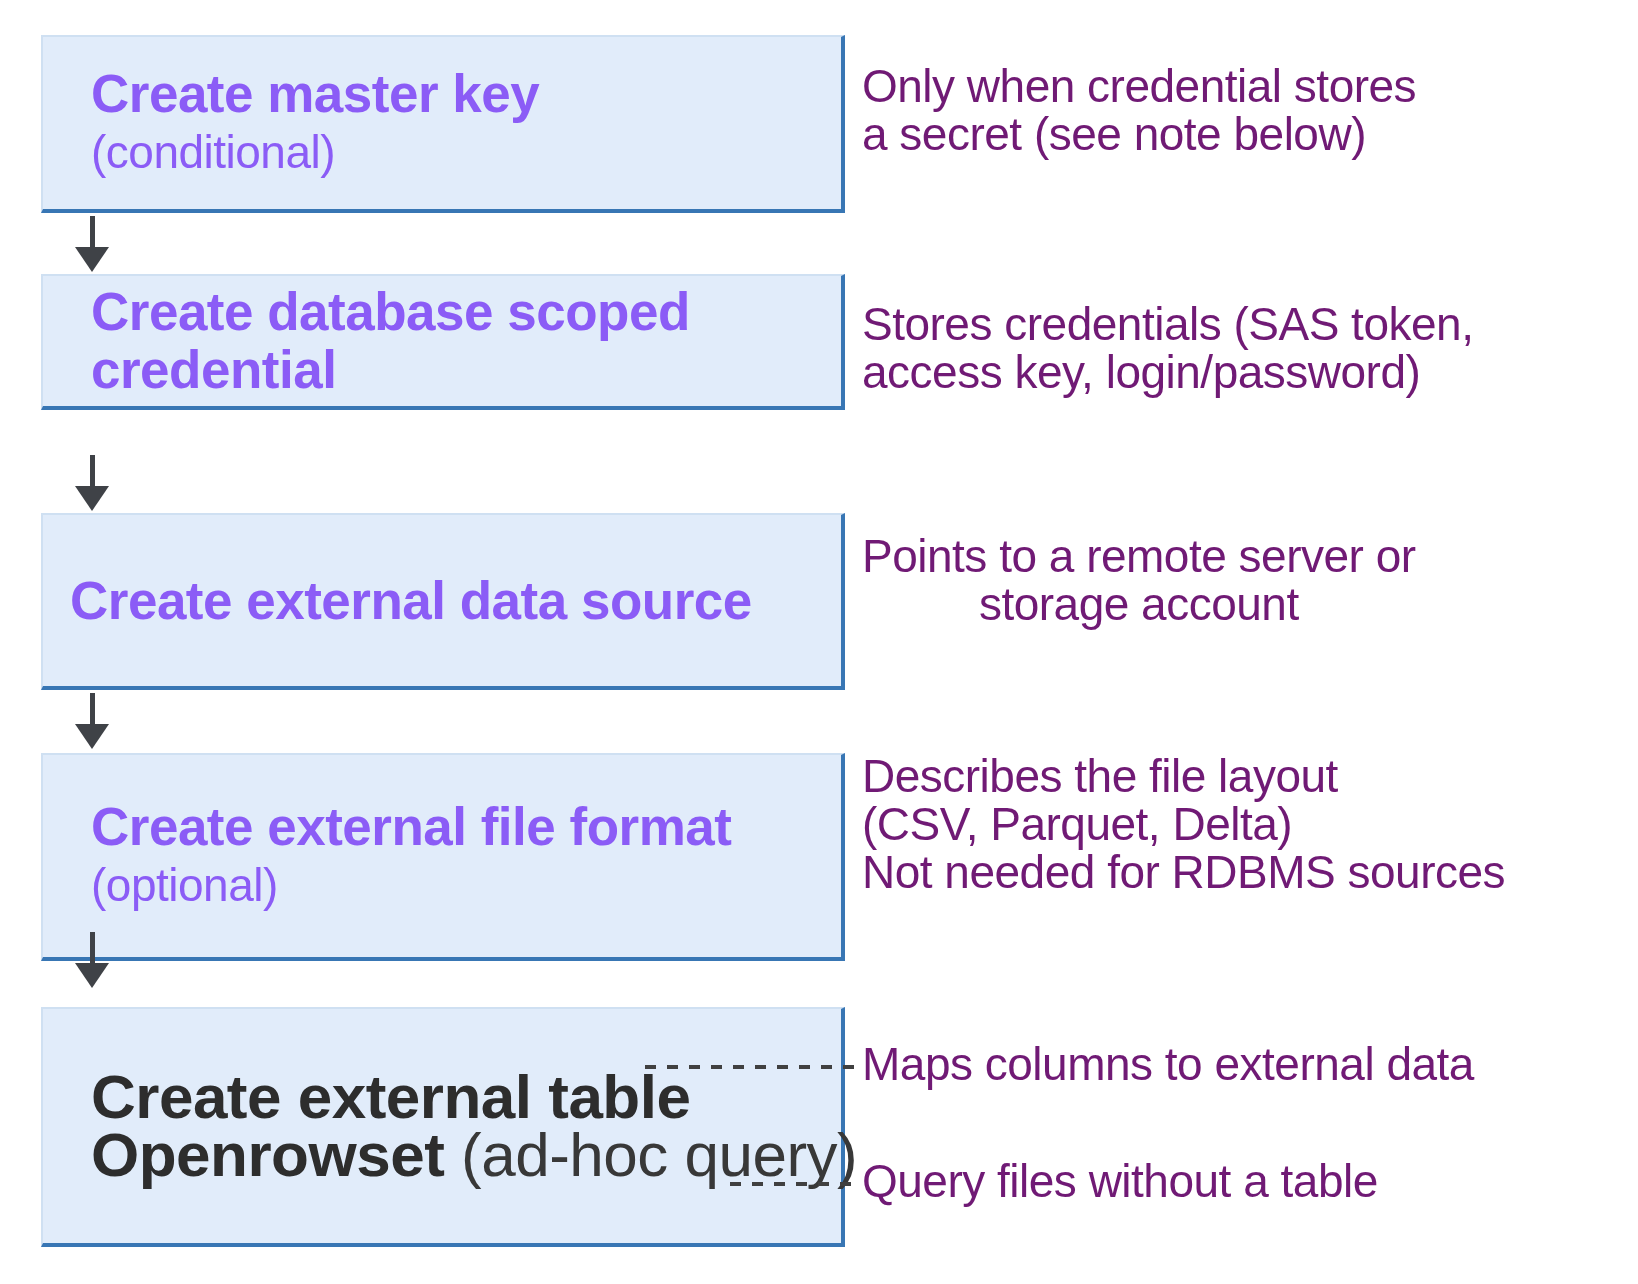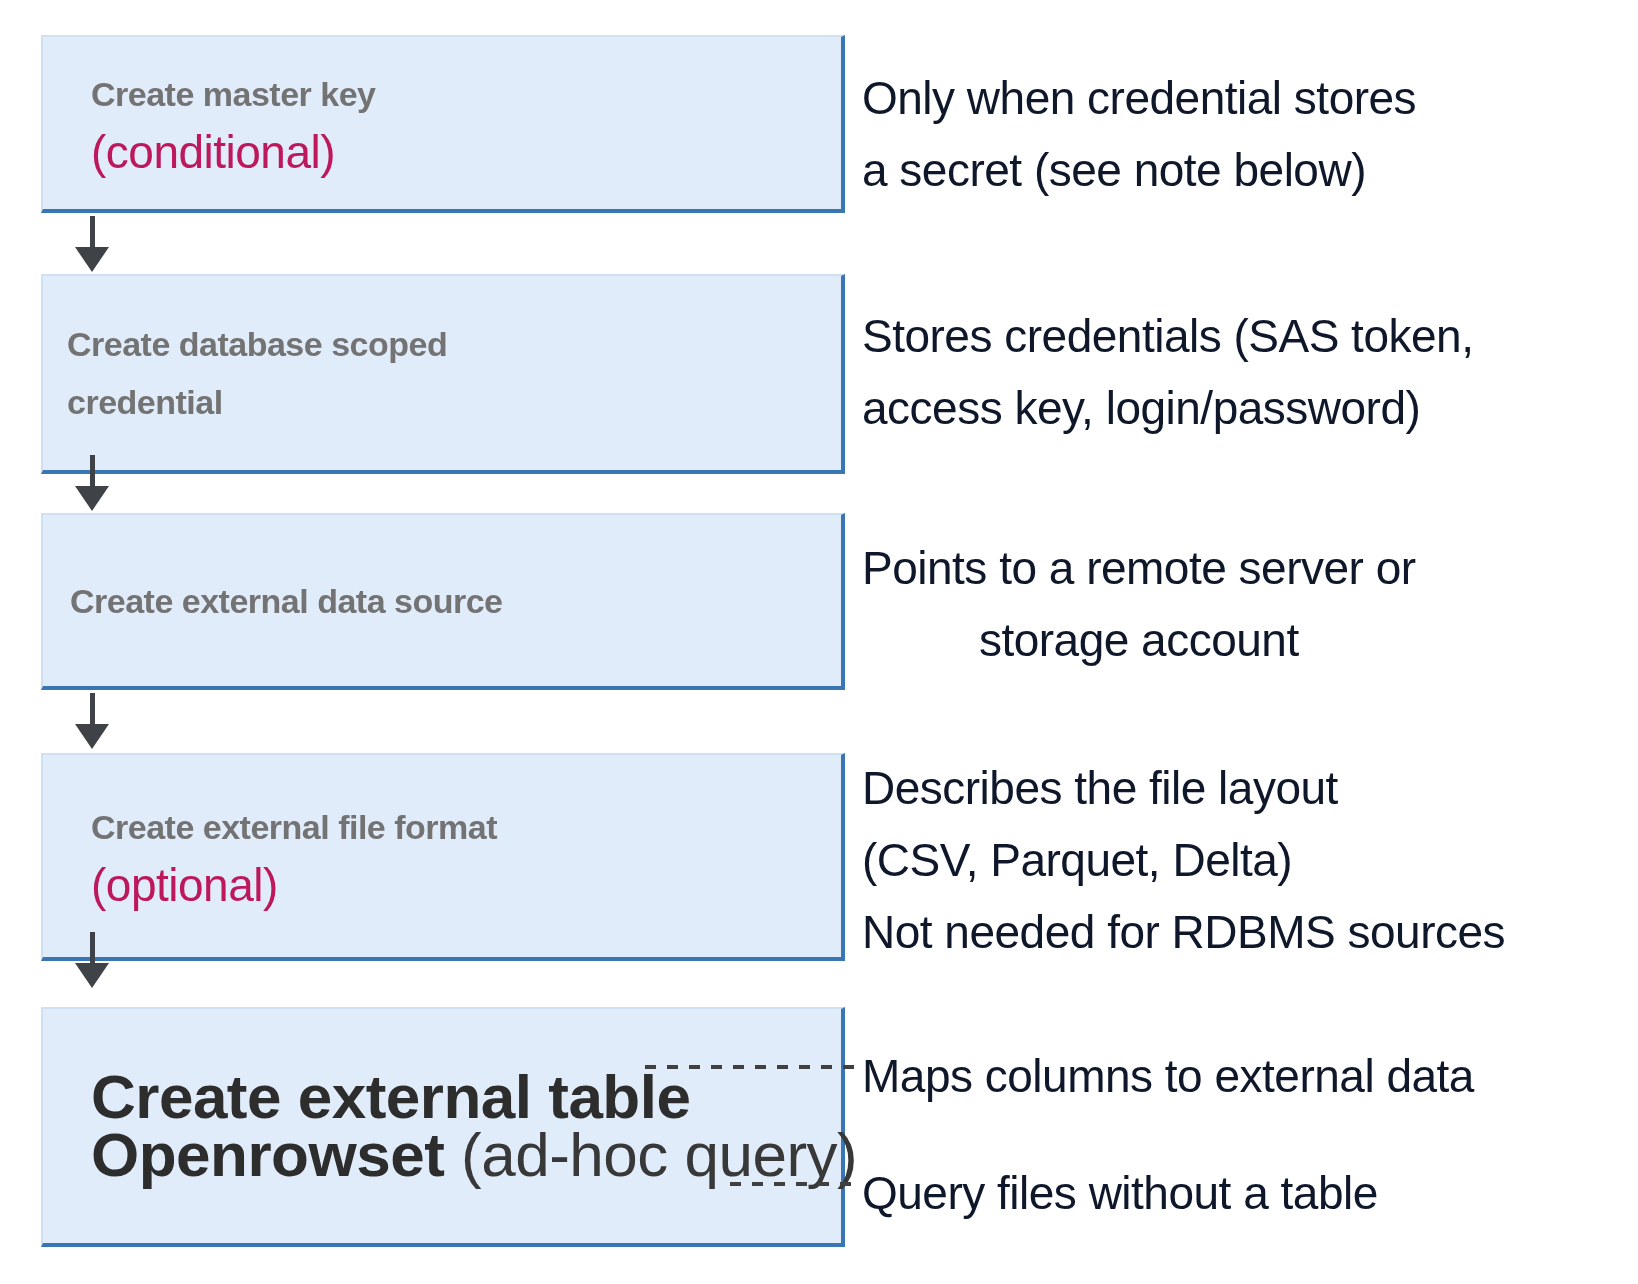--- a/index.html
+++ b/index.html
@@ -25,51 +25,51 @@
     border-left: 2px solid #cfe0f2;
     border-right: 4px solid #3876b4;
     border-bottom: 4px solid #3876b4;
     display: flex;
     flex-direction: column;
     justify-content: center;
     padding-left: 48px;
     padding-right: 20px;
   }
   .box-title {
-    font-size: 34px;
+    font-size: 53px;
     font-weight: 700;
-    color: #737373;
+    color: #8b5cf6;
     line-height: 58px;
     white-space: pre-line;
     letter-spacing: -0.5px;
   }
   .box-subtitle {
     font-size: 46px;
     font-weight: 400;
-    color: #be185d;
+    color: #8b5cf6;
     line-height: 58px;
     letter-spacing: -0.5px;
   }
   .box-line {
     font-size: 62px;
     line-height: 58px;
     color: #383838;
     letter-spacing: -0.5px;
     white-space: nowrap;
   }
   .box-line .bold {
     font-weight: 700;
     color: #2d2d2d;
   }
   .annotation {
     position: absolute;
     left: 862px;
     font-size: 46px;
-    color: #0f172a;
-    line-height: 72px;
+    color: #701a75;
+    line-height: 48px;
     white-space: pre-line;
     letter-spacing: -0.5px;
   }
   .arrow {
     position: absolute;
     left: 74px;
     width: 36px;
     display: flex;
     flex-direction: column;
     align-items: center;
@@ -100,21 +100,21 @@
   <div class="box" style="top:35px;height:178px;">
     <div class="box-title">Create master key</div>
     <div class="box-subtitle">(conditional)</div>
   </div>
 
   <div class="arrow" style="top:216px;height:56px;">
     <div class="arrow-stem"></div>
     <div class="arrow-head"></div>
   </div>
 
-  <div class="box" style="top:274px;height:200px;padding-left:24px;">
+  <div class="box" style="top:274px;height:136px;">
     <div class="box-title">Create database scoped
 credential</div>
   </div>
 
   <div class="arrow" style="top:455px;height:56px;">
     <div class="arrow-stem"></div>
     <div class="arrow-head"></div>
   </div>
 
   <div class="box" style="top:513px;height:177px;padding-left:27px;">

